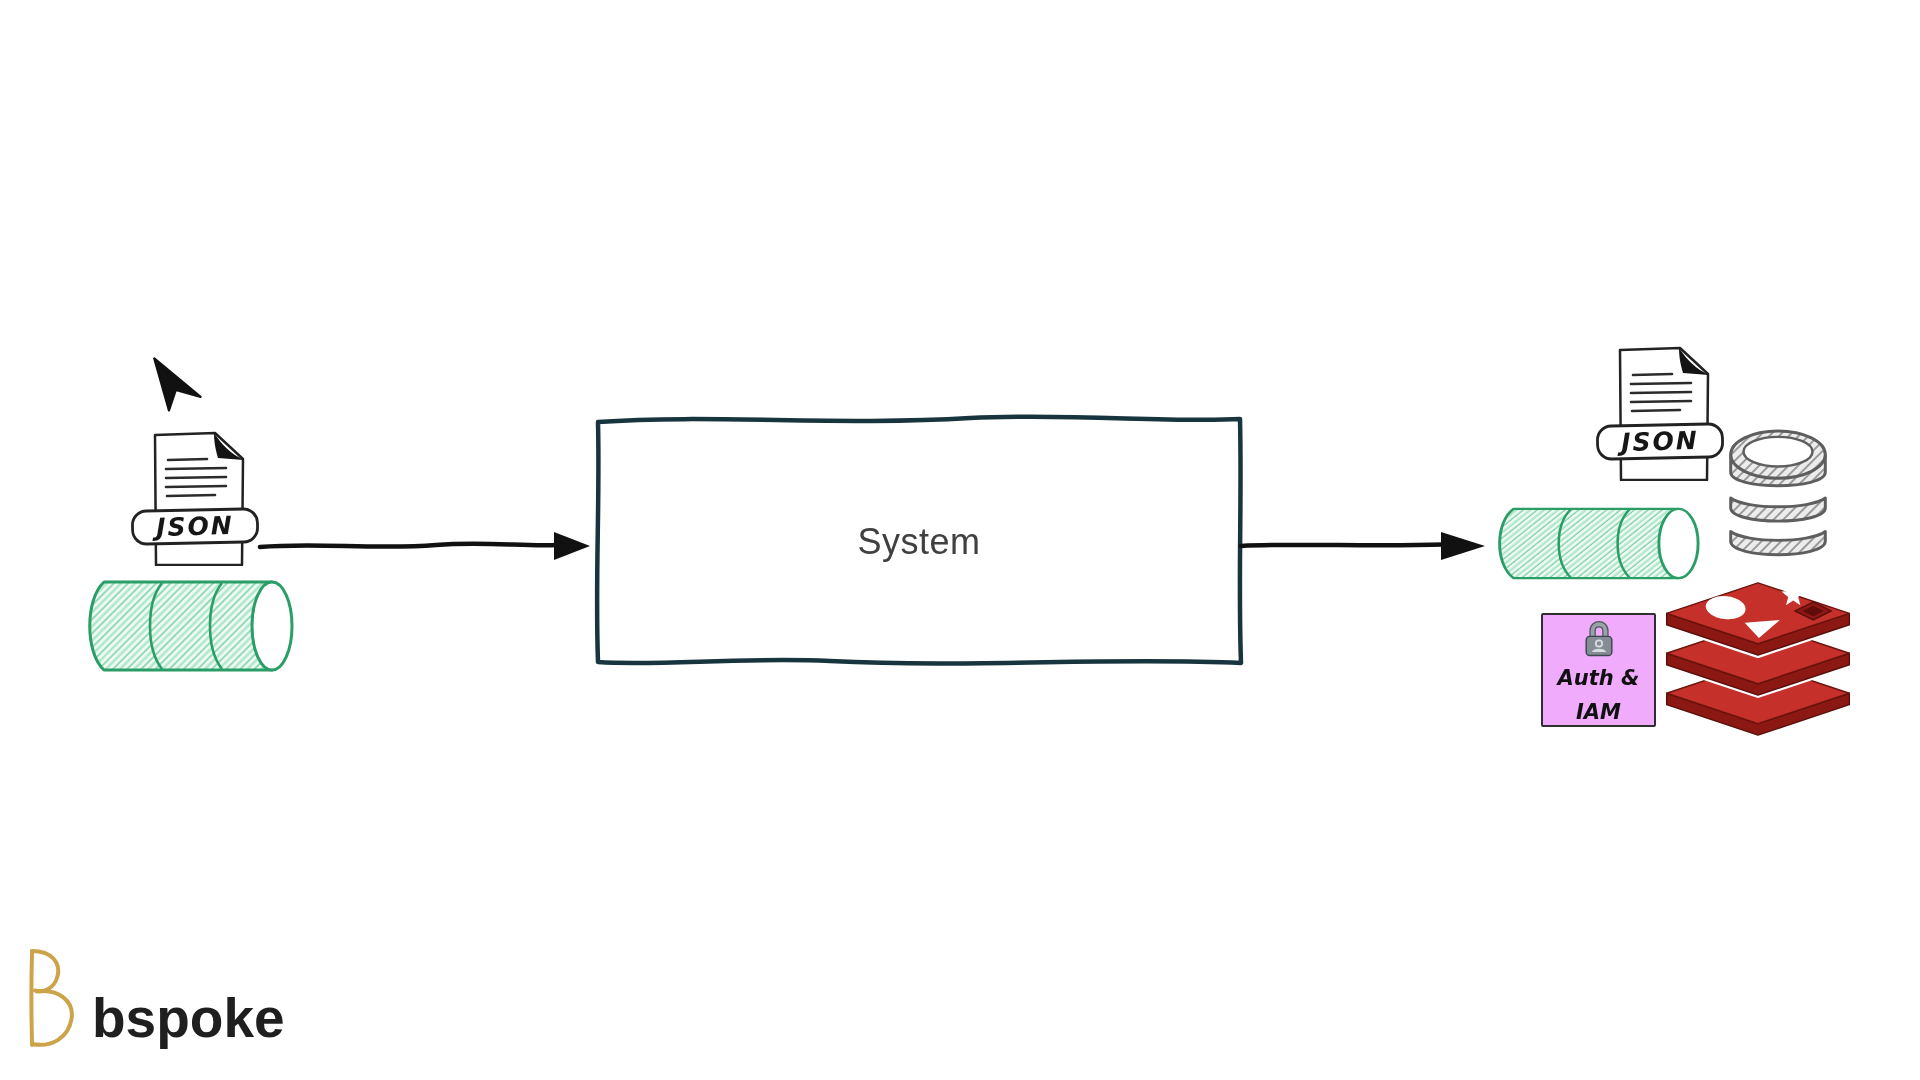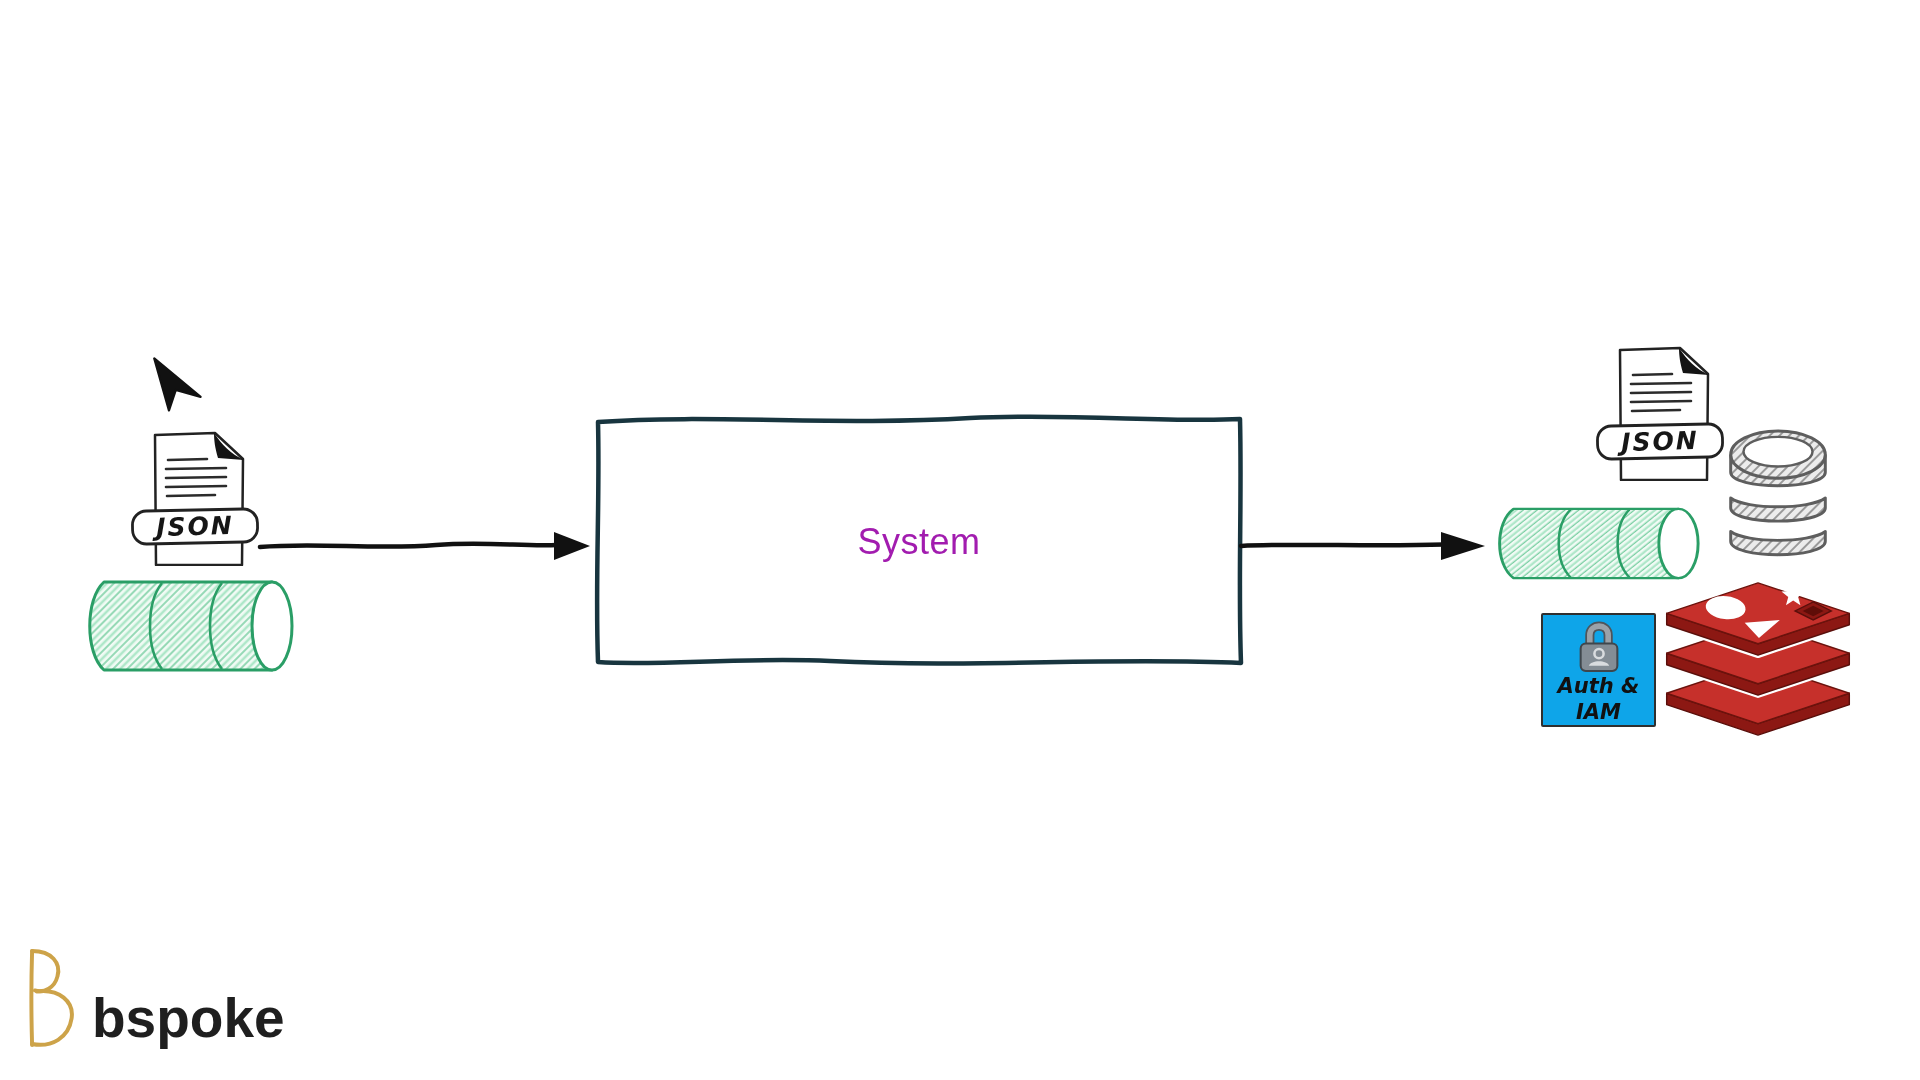--- a/index.html
+++ b/index.html
@@ -1,31 +1,31 @@
 <!DOCTYPE html>
 <html><head>
 <meta charset="utf-8">
 <style>
   html,body{margin:0;padding:0;background:#fff;}
   .canvas{position:relative;width:1920px;height:1080px;background:#ffffff;overflow:hidden;
           font-family:"Liberation Sans",sans-serif;}
   .abs{position:absolute;}
   
   .system-label{position:absolute;inset:0;display:flex;align-items:center;justify-content:center;
-                font-size:36px;font-weight:400;color:#a21caf;letter-spacing:0.5px;}
+                font-size:36px;font-weight:400;color:#404040;letter-spacing:0.5px;}
   
   .json-file{width:130px;height:136px;}
   .json-badge-label{position:absolute;left:0;top:80px;width:130px;height:33px;line-height:33px;
                     text-align:center;font-family:"DejaVu Sans",sans-serif;font-style:italic;
                     font-weight:700;font-size:25px;letter-spacing:2px;color:#161616;
                     transform:rotate(-1.5deg);}
   
   .auth-box{left:1541px;top:613px;width:115px;height:114px;box-sizing:border-box;
-            background:#0ea5e9;border:2.5px solid #2f2f2f;border-radius:2px;
-            display:flex;flex-direction:column;align-items:center;}
+            background:#f0abfc;border:2.5px solid #2f2f2f;border-radius:2px;
+            display:flex;flex-direction:column;align-items:center;gap:8px;}
   .auth-line{font-family:"DejaVu Sans",sans-serif;font-style:italic;font-weight:700;
              font-size:21px;line-height:26px;color:#111;}
   
   .brand{left:18px;top:946px;display:flex;align-items:flex-end;}
   .brand-name{margin-left:12px;margin-bottom:2px;font-size:55px;font-weight:700;
               color:#1f1f1f;letter-spacing:0px;line-height:1.1;text-align:center;}
 </style>
 </head>
 <body>
 

